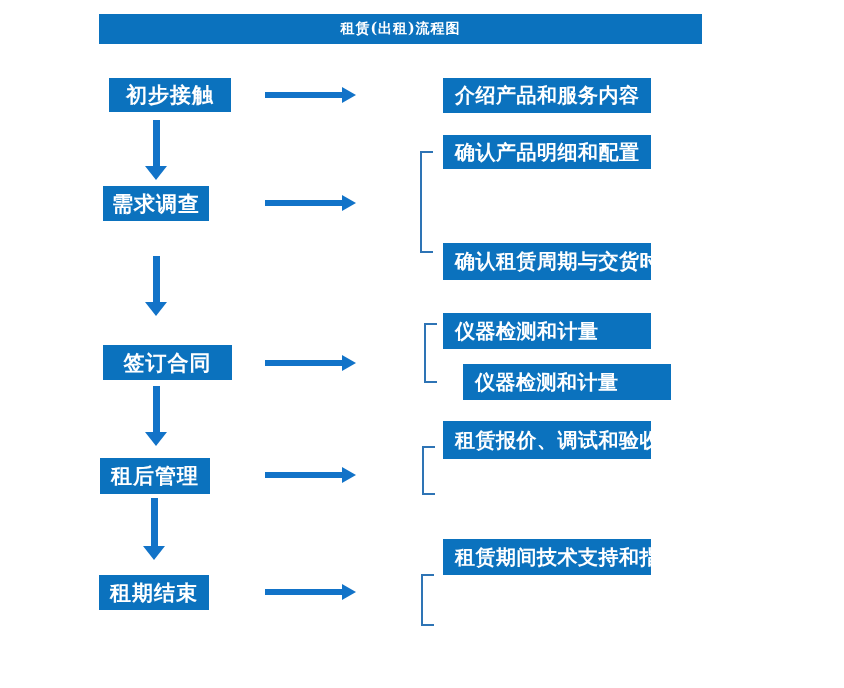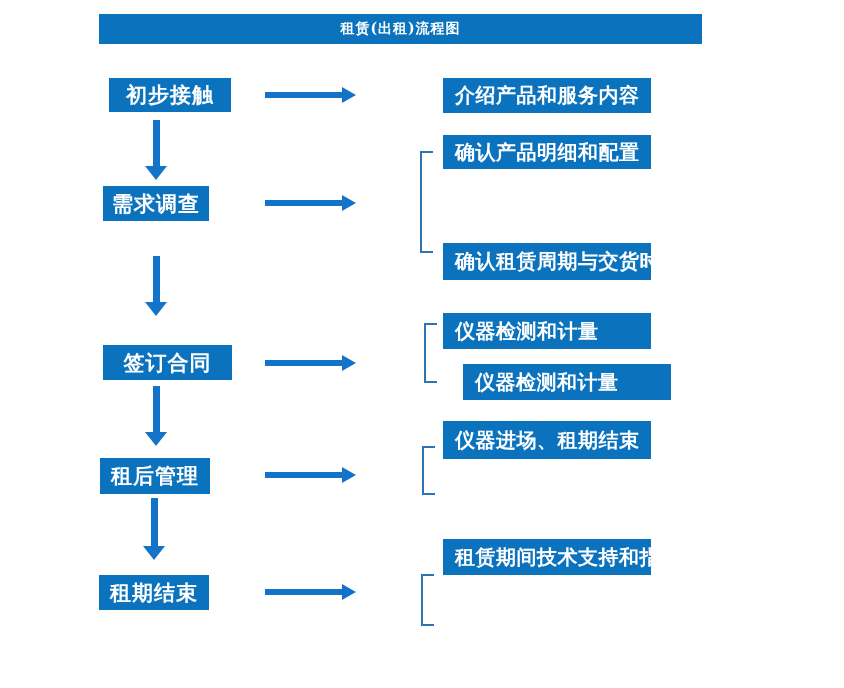--- a/index.html
+++ b/index.html
@@ -135,17 +135,17 @@
   <div class="bracket" style="left:421px;top:574px;height:52px;"></div>
 
   <div class="box detail" style="top:78px;height:35px;">介绍产品和服务内容</div>
 
   <div class="box detail" style="top:135px;height:34px;">确认产品明细和配置</div>
   <div class="box detail" style="top:243px;height:37px;">确认租赁周期与交货时间</div>
 
   <div class="box detail" style="top:313px;height:36px;">仪器检测和计量</div>
   <div class="box detail" style="top:364px;height:36px;margin-left:20px;">仪器检测和计量</div>
 
-  <div class="box detail" style="top:421px;height:38px;">仪器进场、租期结束</div>
+  <div class="box detail" style="top:421px;height:38px;">租赁报价、调试和验收</div>
   <div class="box detail" style="top:491px;height:36px;margin-top:48px;">租赁期间技术支持和指导</div>
 
 
 </div>
 
 </body></html>

